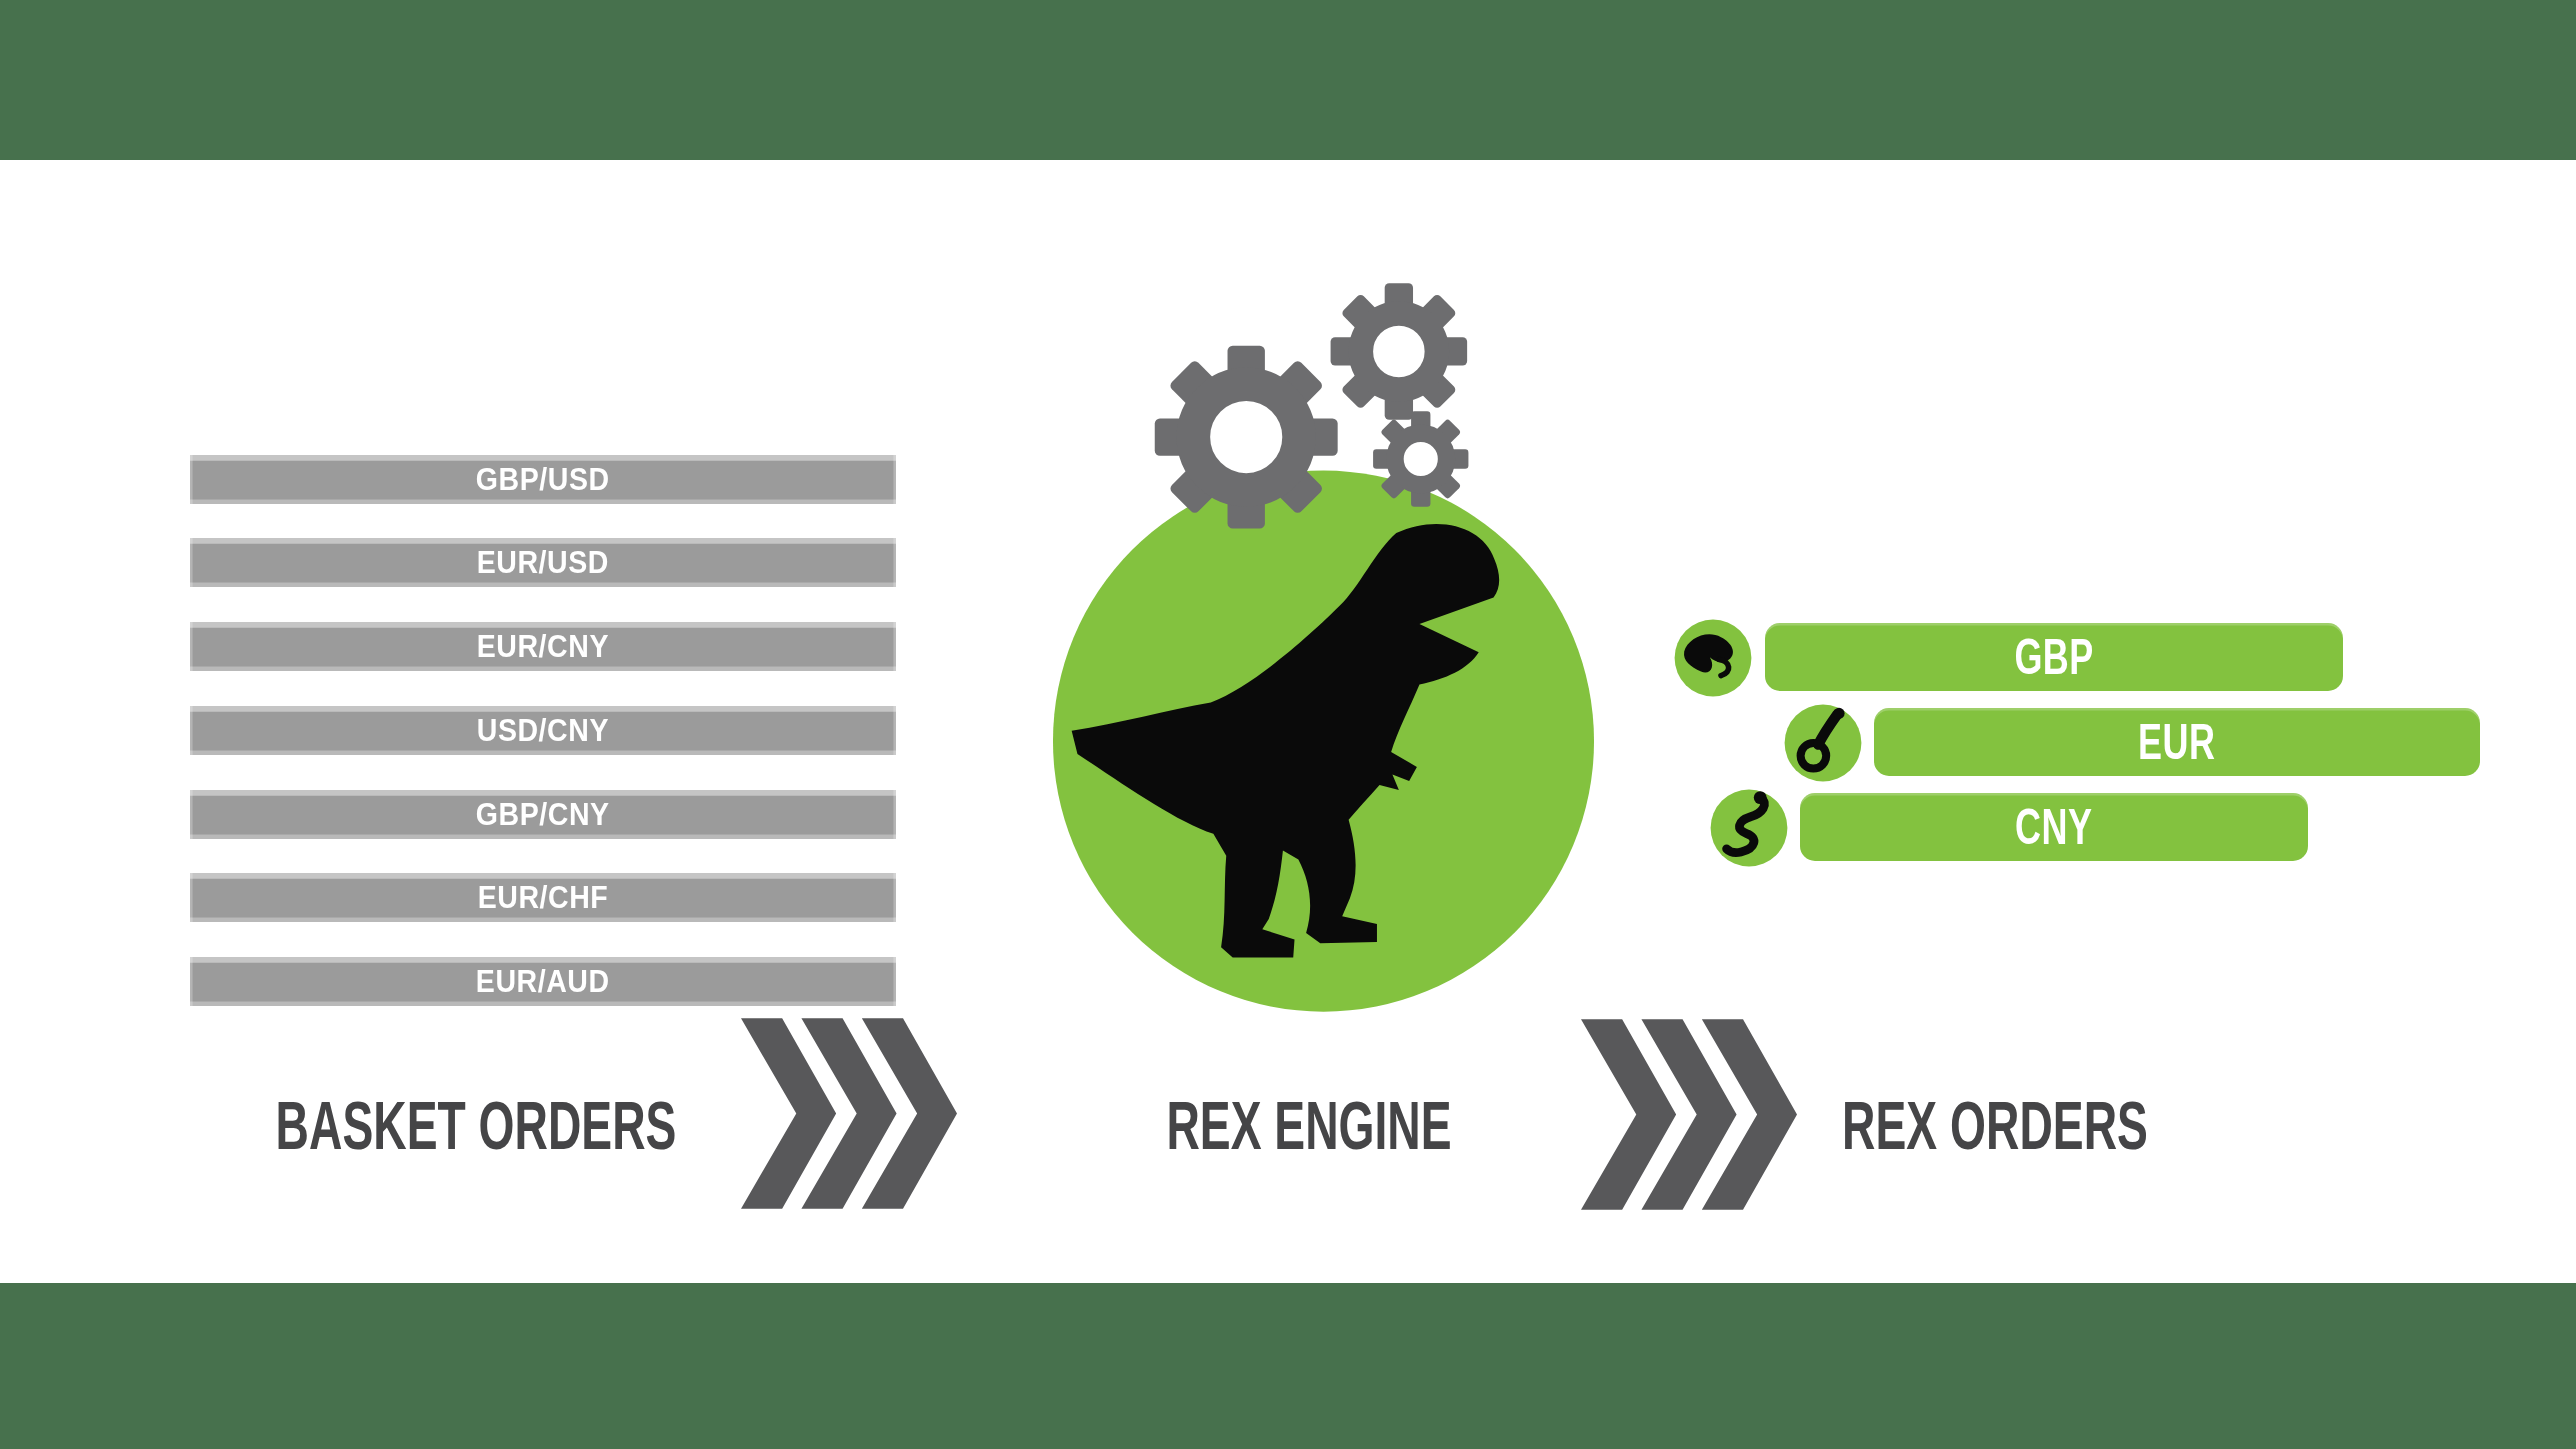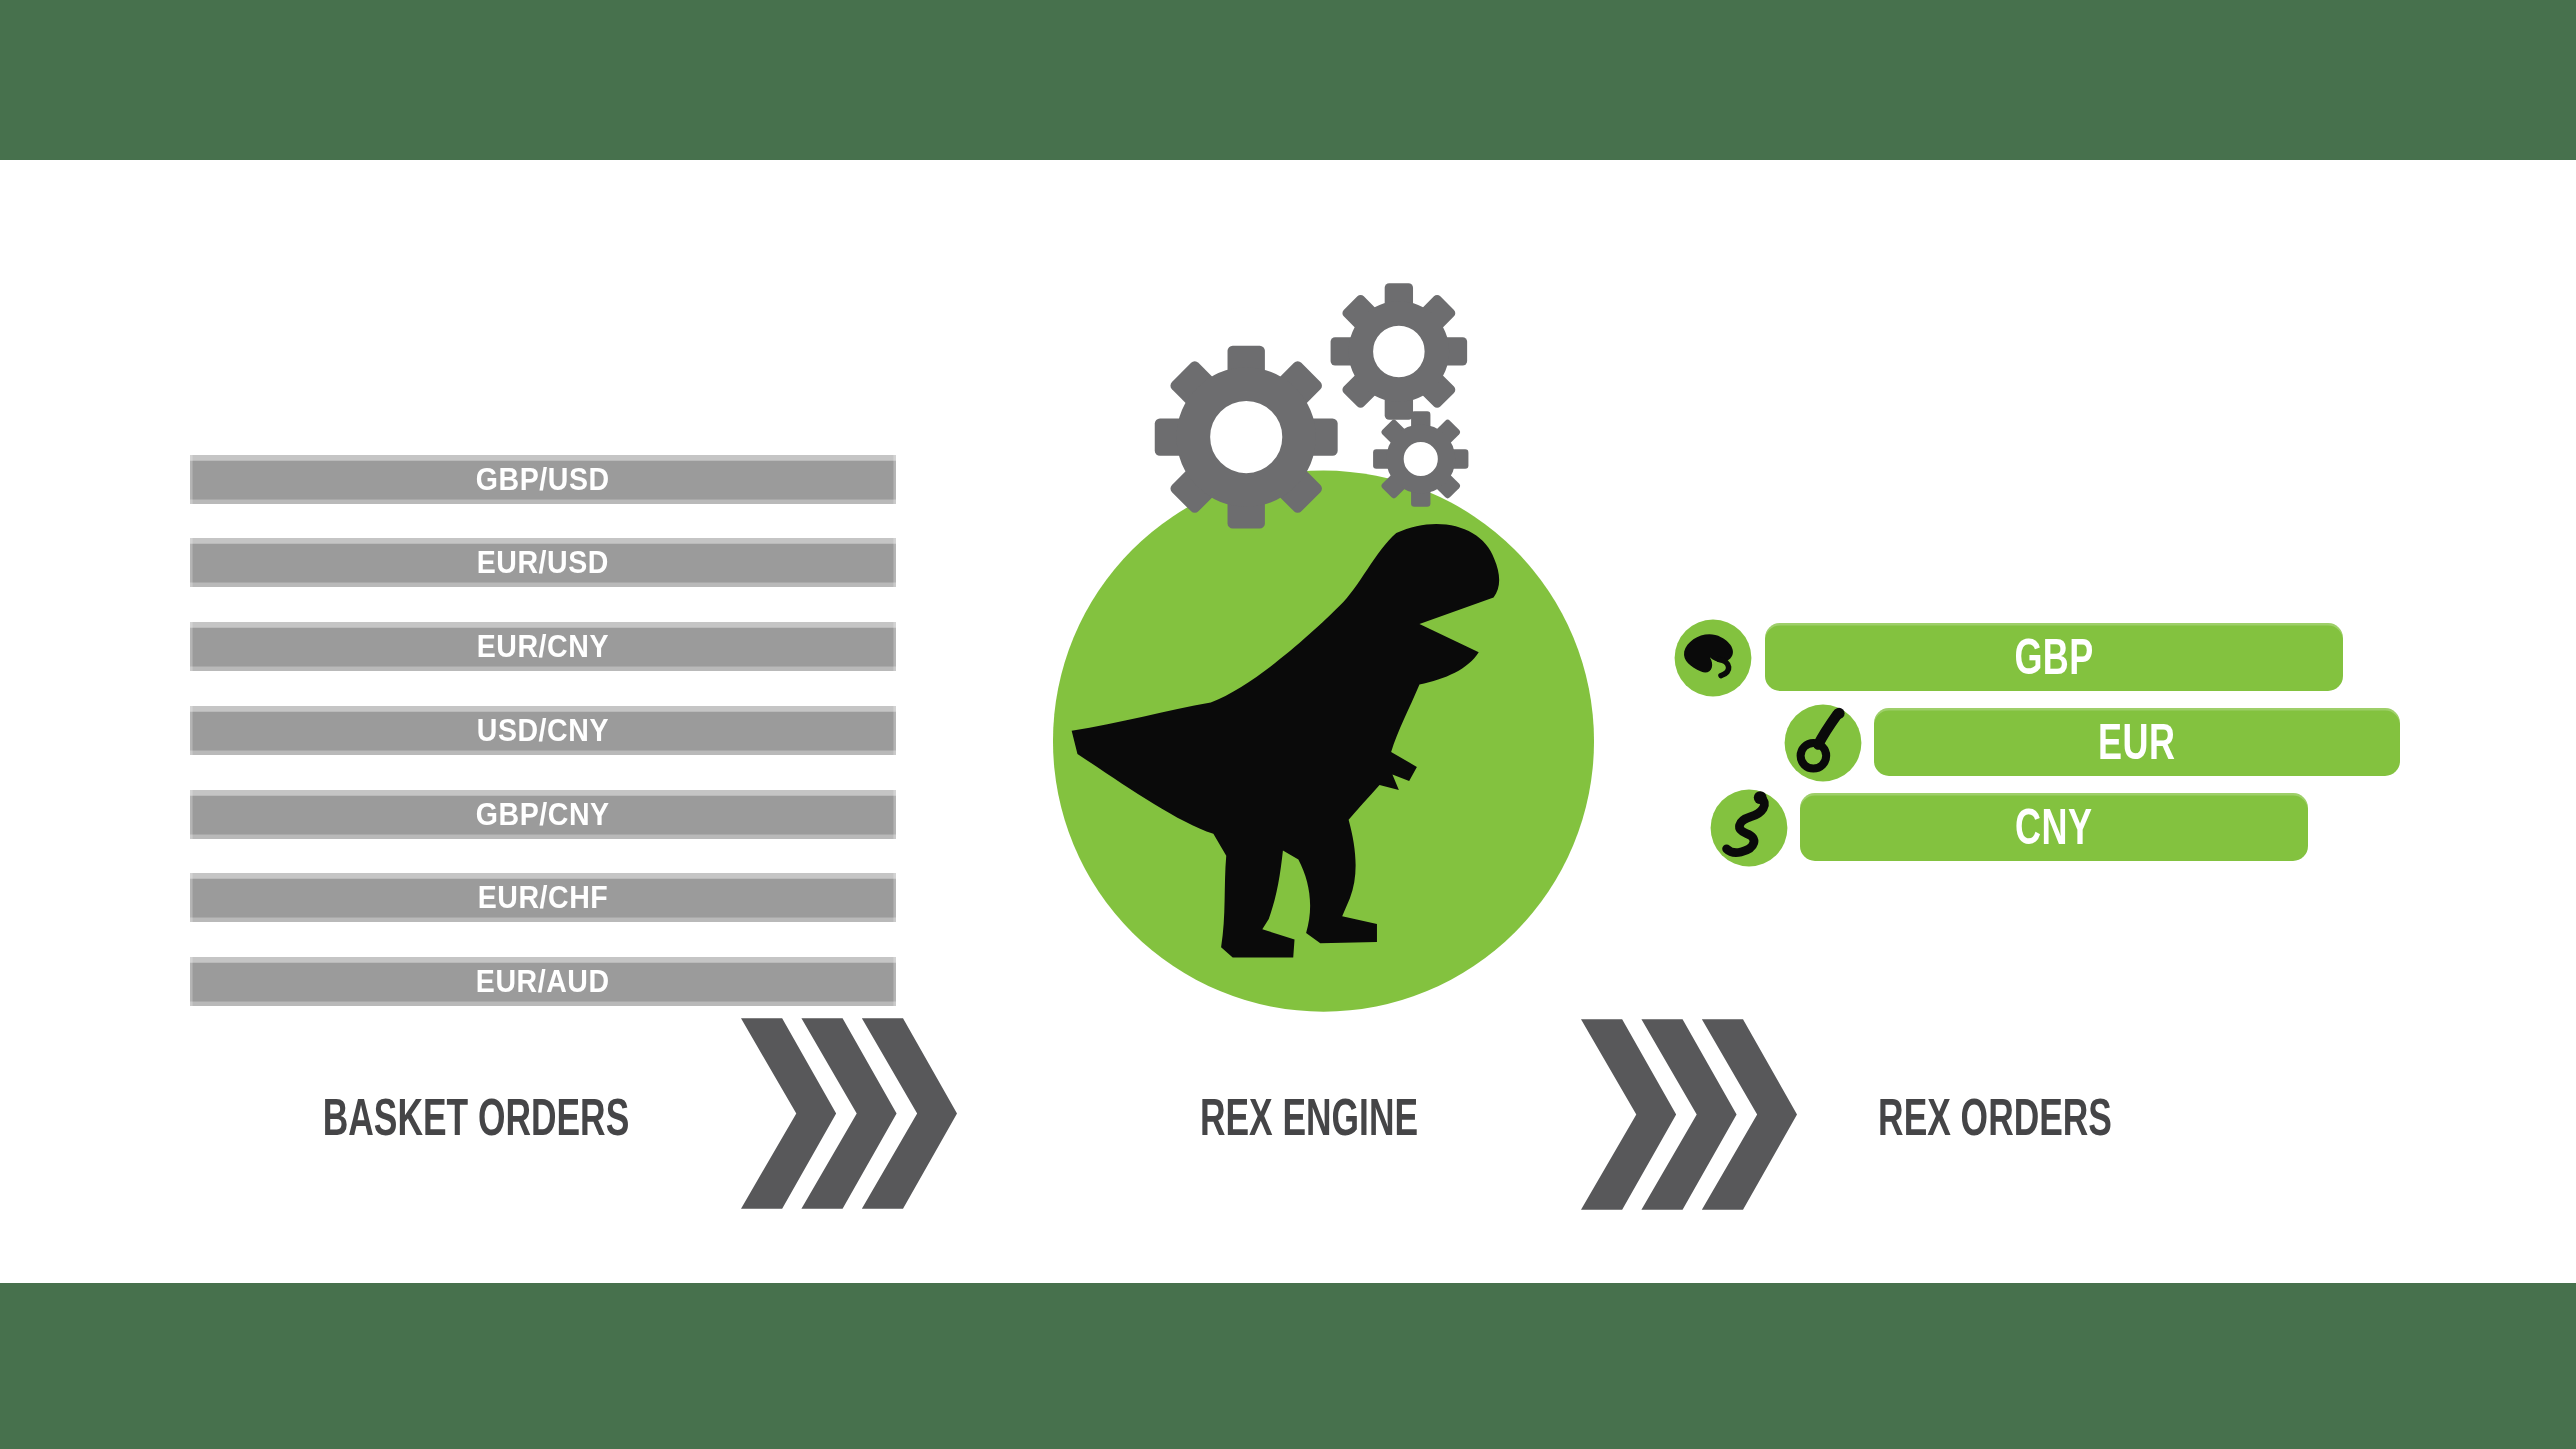--- a/index.html
+++ b/index.html
@@ -20,21 +20,21 @@
     display:flex;align-items:center;justify-content:center;
   }
   .pair-bar span{
     color:#ffffff;font-weight:bold;font-size:31px;line-height:1;
     transform:scaleX(.92);letter-spacing:0.6px;white-space:nowrap;
   }
 
   
   .stage-label{
     position:absolute;top:1091px;transform:translateX(-50%);
-    color:#454547;font-weight:bold;font-size:52px;line-height:1;white-space:nowrap;
+    color:#454547;font-weight:bold;font-size:68px;line-height:1;white-space:nowrap;
   }
   .stage-label span{display:inline-block;transform:scaleX(.68);transform-origin:center;}
 
   .chevrons{position:absolute;width:216px;height:191px;}
 
   
   .pill{
     position:absolute;height:68px;border-radius:15px;background:#83c23f;
     display:flex;align-items:center;justify-content:center;
     box-shadow:inset 0 2.6px 0 rgba(255,255,255,.22);
@@ -165,21 +165,21 @@
          L16 362
          C90 350 165 330 232 318
          C300 292 390 210 432 168
          C462 140 488 82 520 55 Z"></path>
   </svg>
 
   <div>
     <div class="pill" style="left:1765px;top:623px;width:578px">
       <span>GBP</span>
     </div>
-    <div class="pill" style="left:1874px;top:708px;width:526px">
+    <div class="pill" style="left:1874px;top:708px;width:606px">
       <span>EUR</span>
     </div>
     <div class="pill" style="left:1800px;top:793px;width:508px">
       <span>CNY</span>
     </div>
 
     <svg class="animal-badge" style="left:1673px;top:618px" viewBox="0 0 100 100">
       <circle cx="50" cy="50" r="48" fill="#83c23f"></circle>
       <path fill="#0a0a0a" d="M14 42 C18 26 42 14 60 24 C74 31 80 44 70 52 C63 58 52 55 46 49 C53 60 47 72 35 67 C22 61 12 54 14 42 Z"></path>
       <path d="M58 52 C72 54 74 68 60 72" fill="none" stroke="#0a0a0a" stroke-width="7" stroke-linecap="round"></path>

